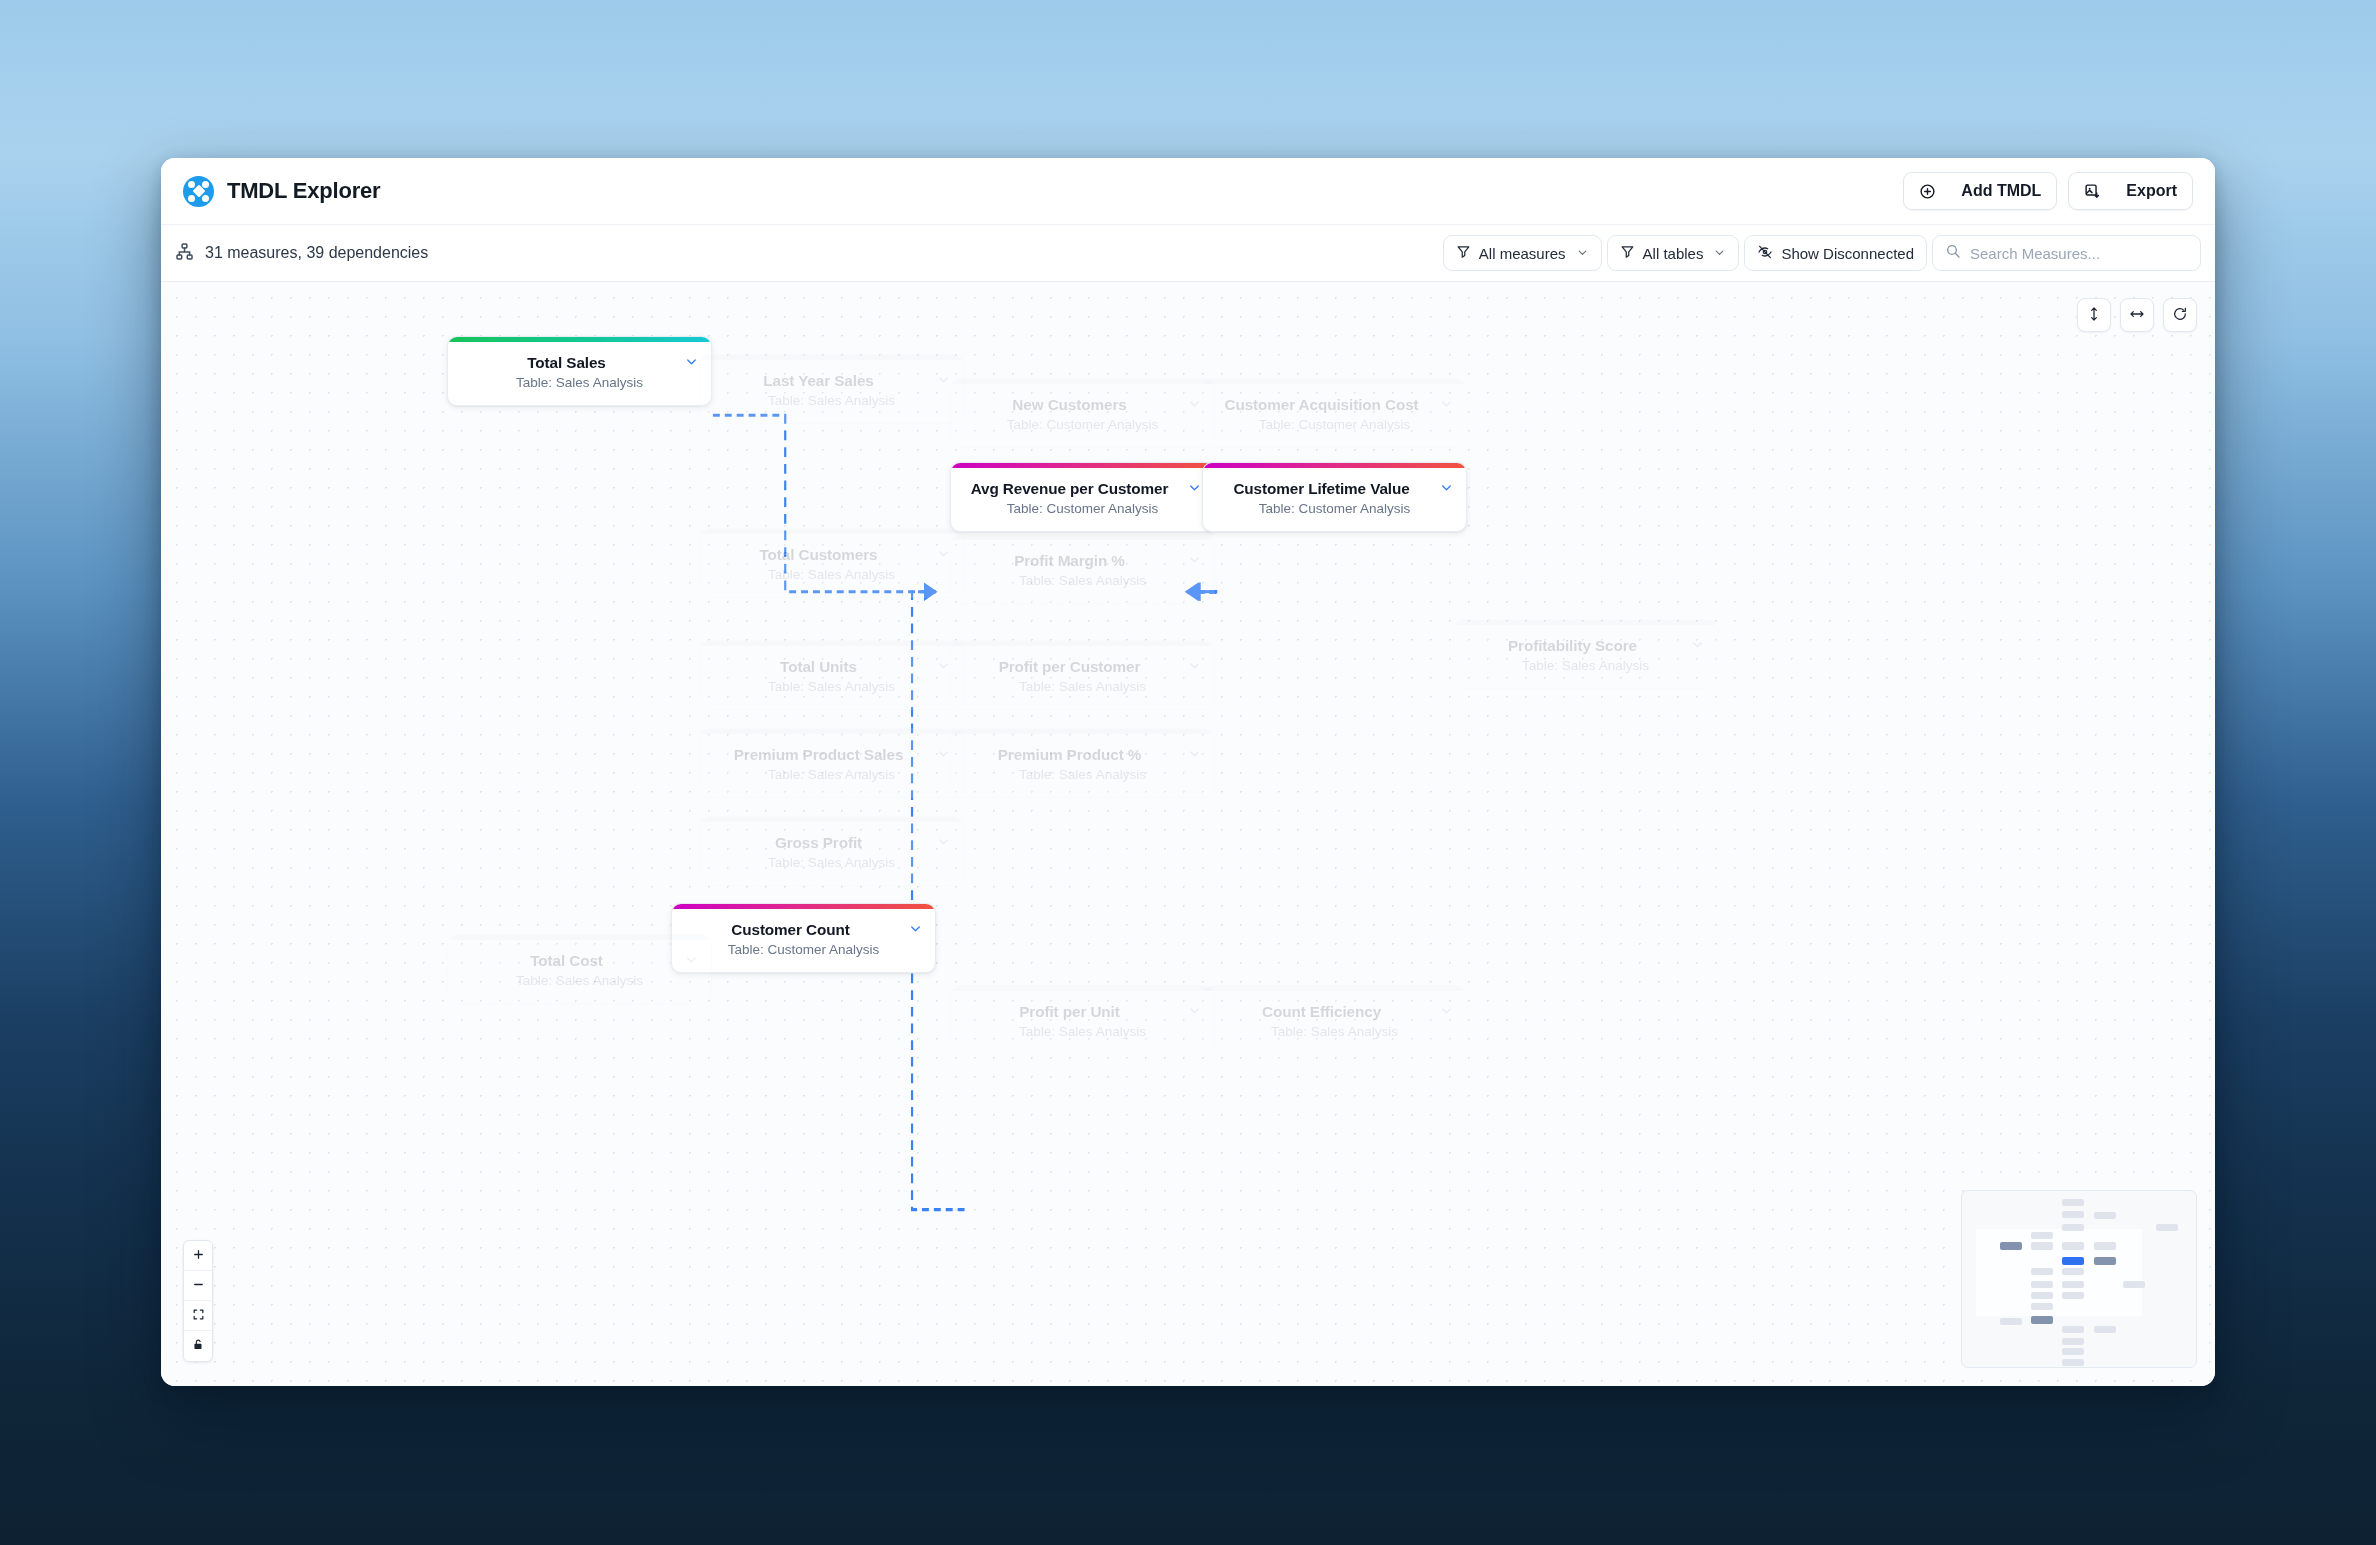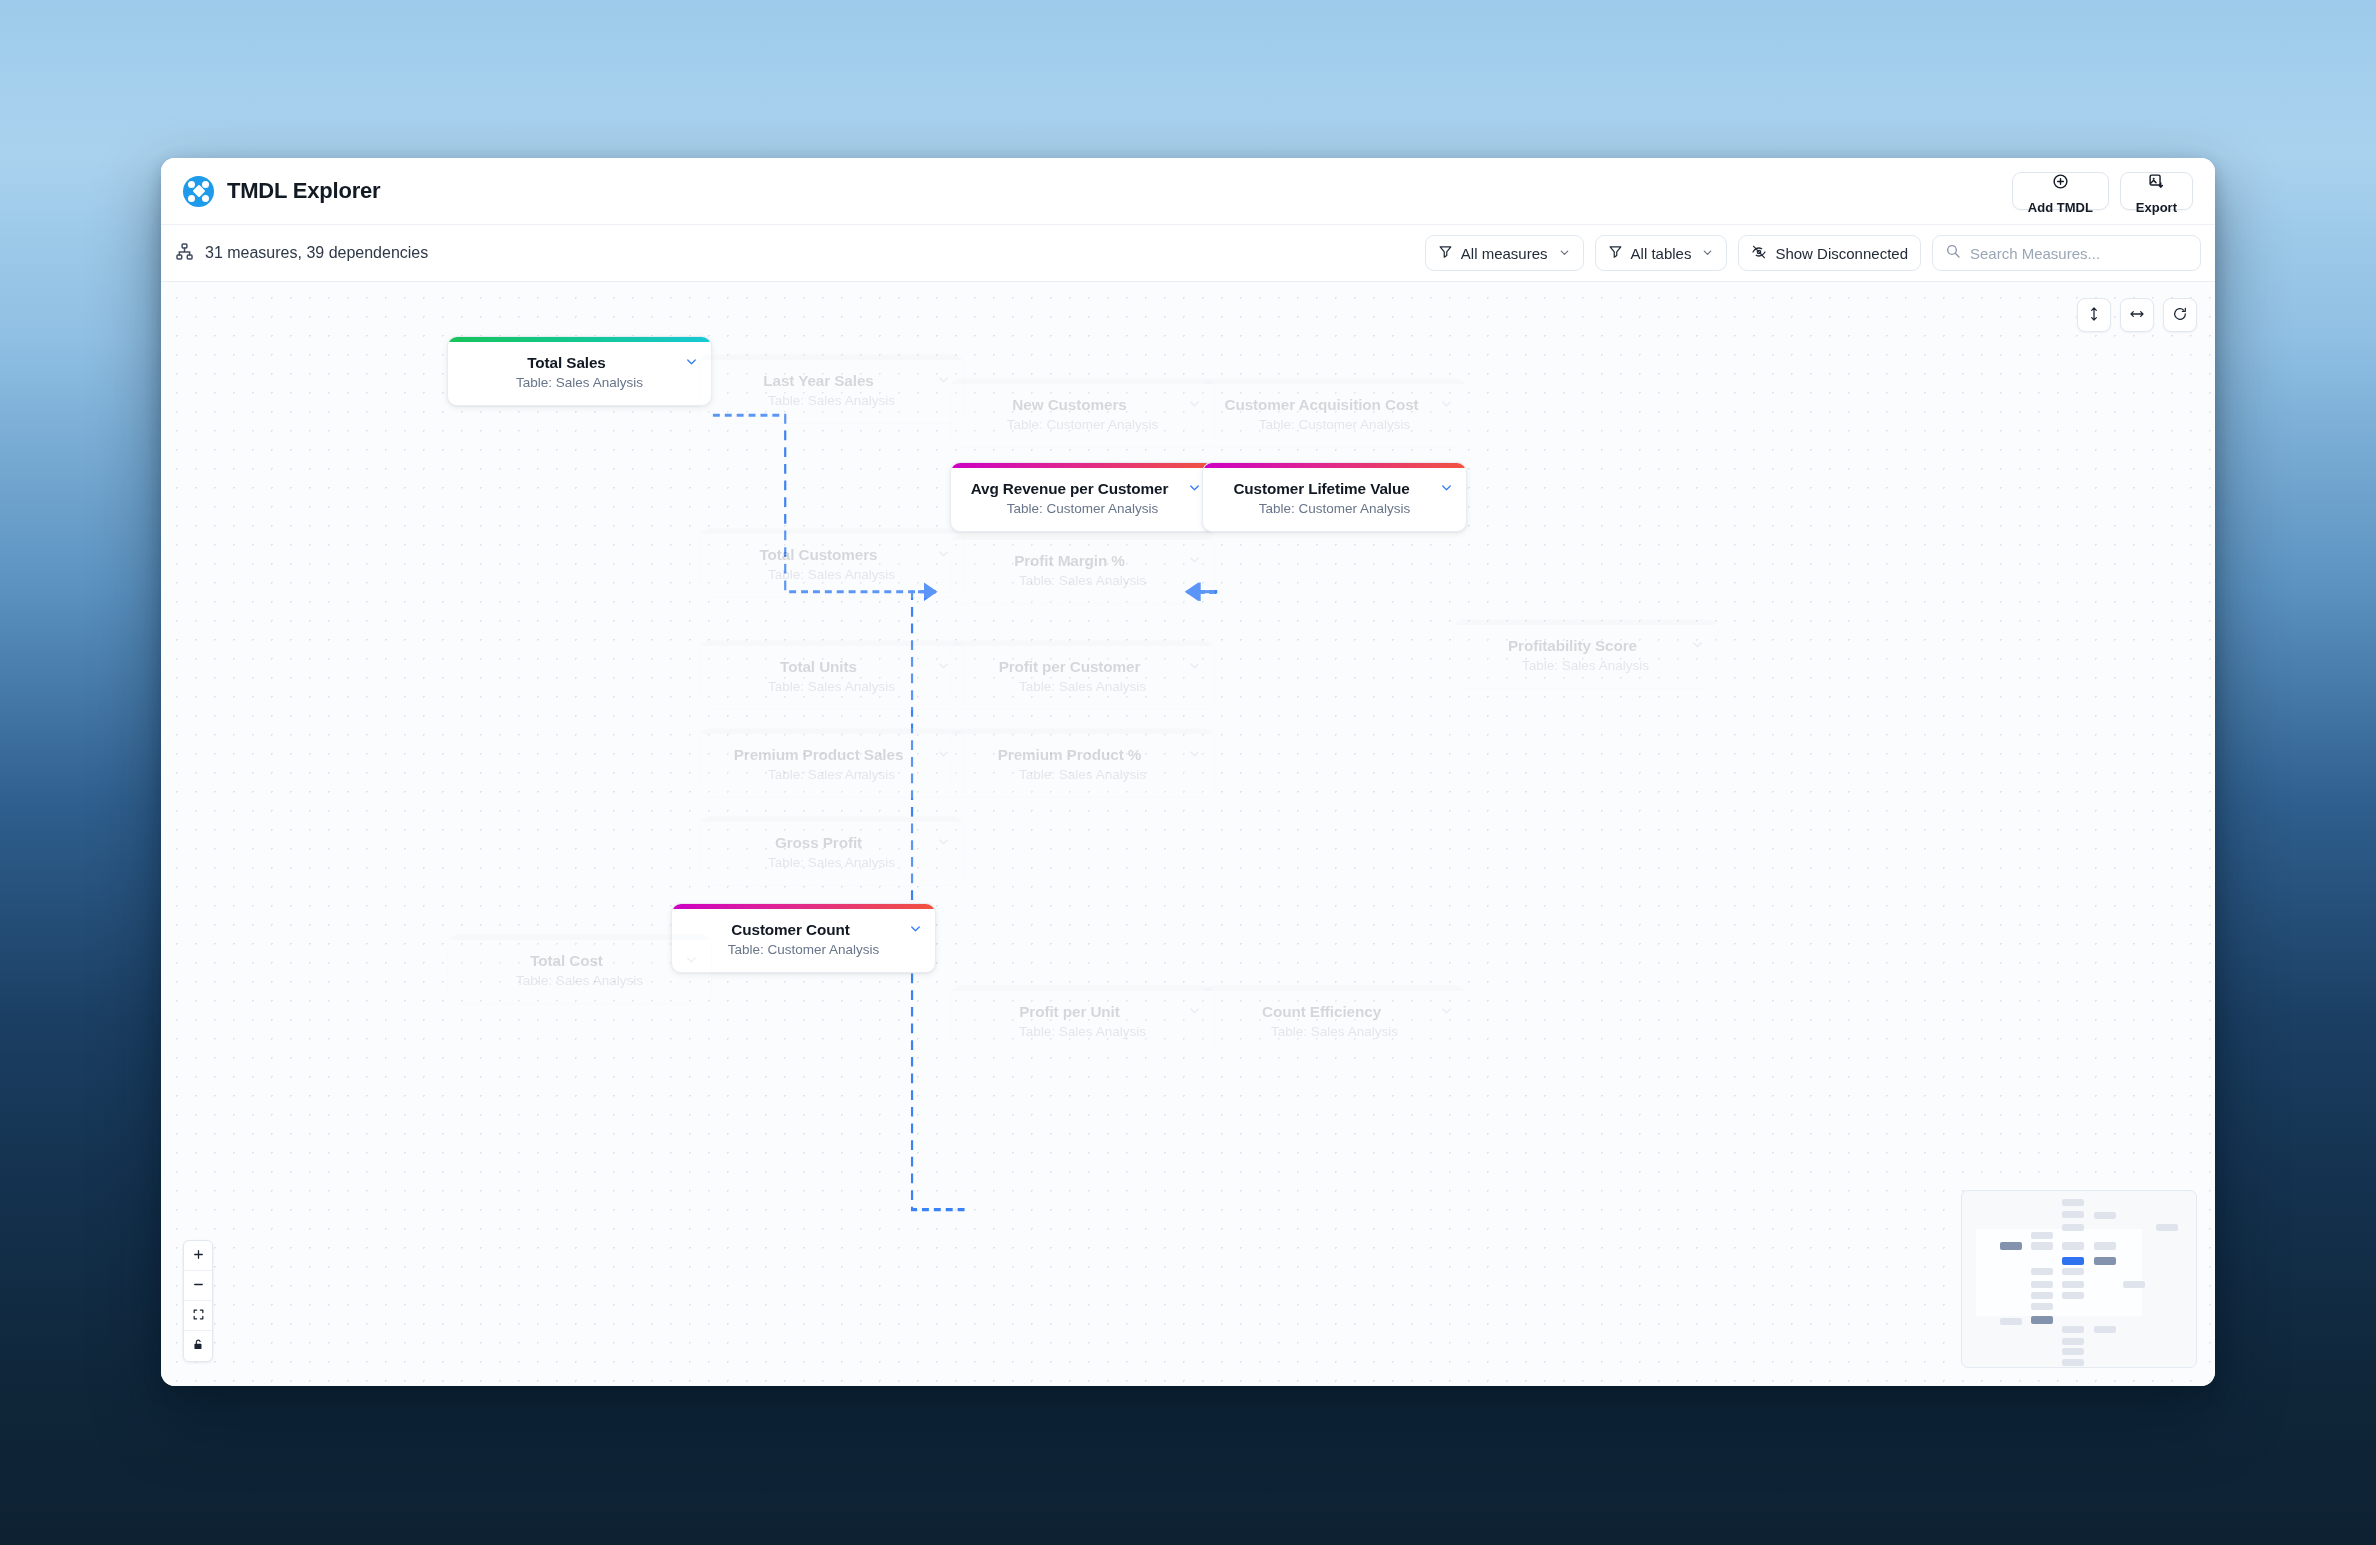--- a/index.html
+++ b/index.html
@@ -47,35 +47,34 @@
   .logo i:nth-child(4){ right:5px; bottom:5px; }
   .logo b{
     position:absolute; left:50%; top:50%; transform:translate(-50%,-50%) rotate(45deg);
     width:9px;height:9px;background:#fff; border-radius:1px;
   }
   .app-title{ font-size:22px; font-weight:700; color:#121a24; letter-spacing:-0.2px; }
 
   .titlebar-actions{ margin-left:auto; display:flex; gap:11px; }
   .btn{
     height:38px; padding:0 15px; border:1px solid #dfe5ec; border-radius:9px;
-    background:#fff; display:flex; align-items:center; gap:10px;
-    font-size:13px; color:#141b26; font-weight:600; cursor:pointer;
+    background:#fff; display:flex; align-items:center; gap:25px;
+    font-size:16px; color:#141b26; font-weight:600; cursor:pointer;
     box-shadow:0 1px 1.5px rgba(16,24,40,.04);
-    flex-direction:column;
   }
   .btn svg{ display:block; }
 
   
   .toolbar{
     height:57px; flex:0 0 57px; background:#fff;
     border-bottom:1px solid #e9eef3;
     display:flex; align-items:center; padding:0 14px;
   }
   .stats{ display:flex; align-items:center; gap:11px; font-size:16px; color:#2d3848; font-weight:500; }
-  .toolbar-right{ margin-left:auto; display:flex; align-items:center; gap:11px; }
+  .toolbar-right{ margin-left:auto; display:flex; align-items:center; gap:5px; }
   .chip{
     height:36px; padding:0 12px; border:1px solid #e2e8ef; border-radius:9px;
     background:#fff; display:flex; align-items:center; gap:8px;
     font-size:15px; color:#222b38; font-weight:500; cursor:pointer; white-space:nowrap;
   }
   .chip .chev{ margin-left:2px; opacity:.65; }
   .searchbox{
     height:36px; width:269px; border:1px solid #e2e8ef; border-radius:9px;
     background:#fff; display:flex; align-items:center; gap:9px; padding:0 12px;
   }

